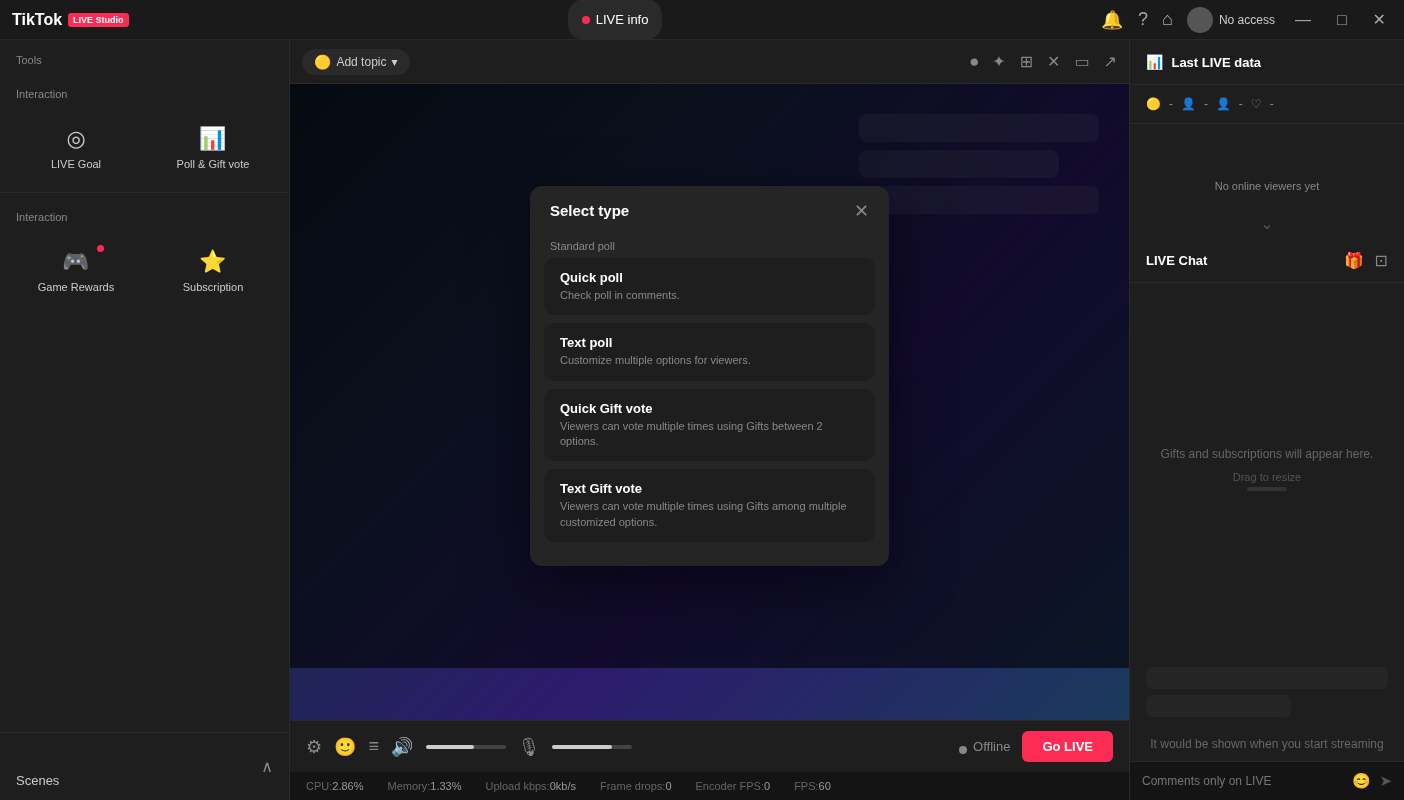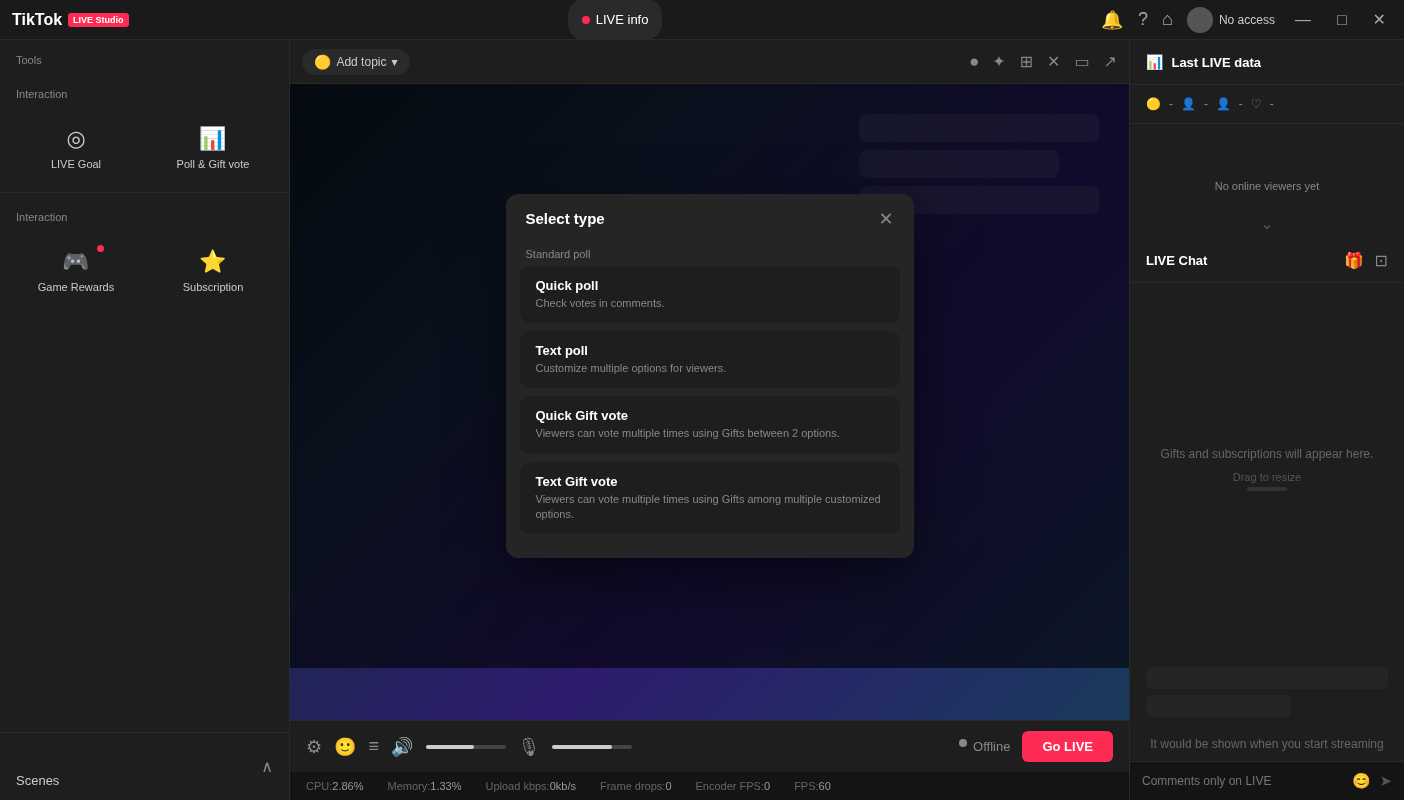--- a/index.html
+++ b/index.html
@@ -290,21 +290,21 @@
       border-radius: 2px;
     }
     .status-section {
       margin-left: auto;
       display: flex;
       align-items: center;
       gap: 12px;
     }
     .offline-indicator {
       display: flex;
-      align-items: flex-start;
+      align-items: flex-end;
       gap: 6px;
       font-size: 13px;
       color: #888;
     }
     .offline-dot {
       width: 8px;
       height: 8px;
       background: #888;
       border-radius: 50%;
     }
@@ -463,21 +463,21 @@
       top: 0; left: 0; right: 0; bottom: 52px;
       background: rgba(0,0,0,0.6);
       display: flex;
       align-items: center;
       justify-content: center;
       z-index: 100;
     }
     .modal {
       background: #252525;
       border-radius: 12px;
-      width: 408px;
+      width: 359px;
       max-height: 480px;
       overflow-y: auto;
       box-shadow: 0 20px 60px rgba(0,0,0,0.5);
     }
     .modal-header {
       display: flex;
       align-items: center;
       justify-content: space-between;
       padding: 16px 20px 12px;
     }
@@ -618,21 +618,21 @@
         <div class="modal">
           <div class="modal-header">
             <span class="modal-title">Select type</span>
             <span class="modal-close">✕</span>
           </div>
           <div class="modal-body">
             <div class="poll-section-label">Standard poll</div>
 
             <div class="poll-option">
               <div class="poll-option-title">Quick poll</div>
-              <div class="poll-option-desc">Check votes in comments.</div>
+              <div class="poll-option-desc">Check poll in comments.</div>
             </div>
 
             <div class="poll-option">
               <div class="poll-option-title">Text poll</div>
               <div class="poll-option-desc">Customize multiple options for viewers.</div>
             </div>
 
 
             <div class="poll-option">
               <div class="poll-option-title">Quick Gift vote</div>

